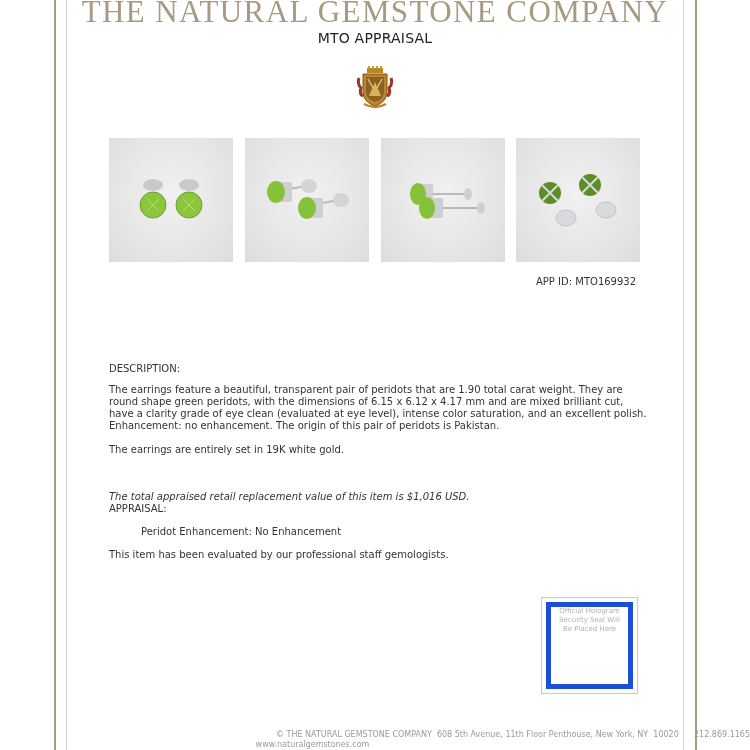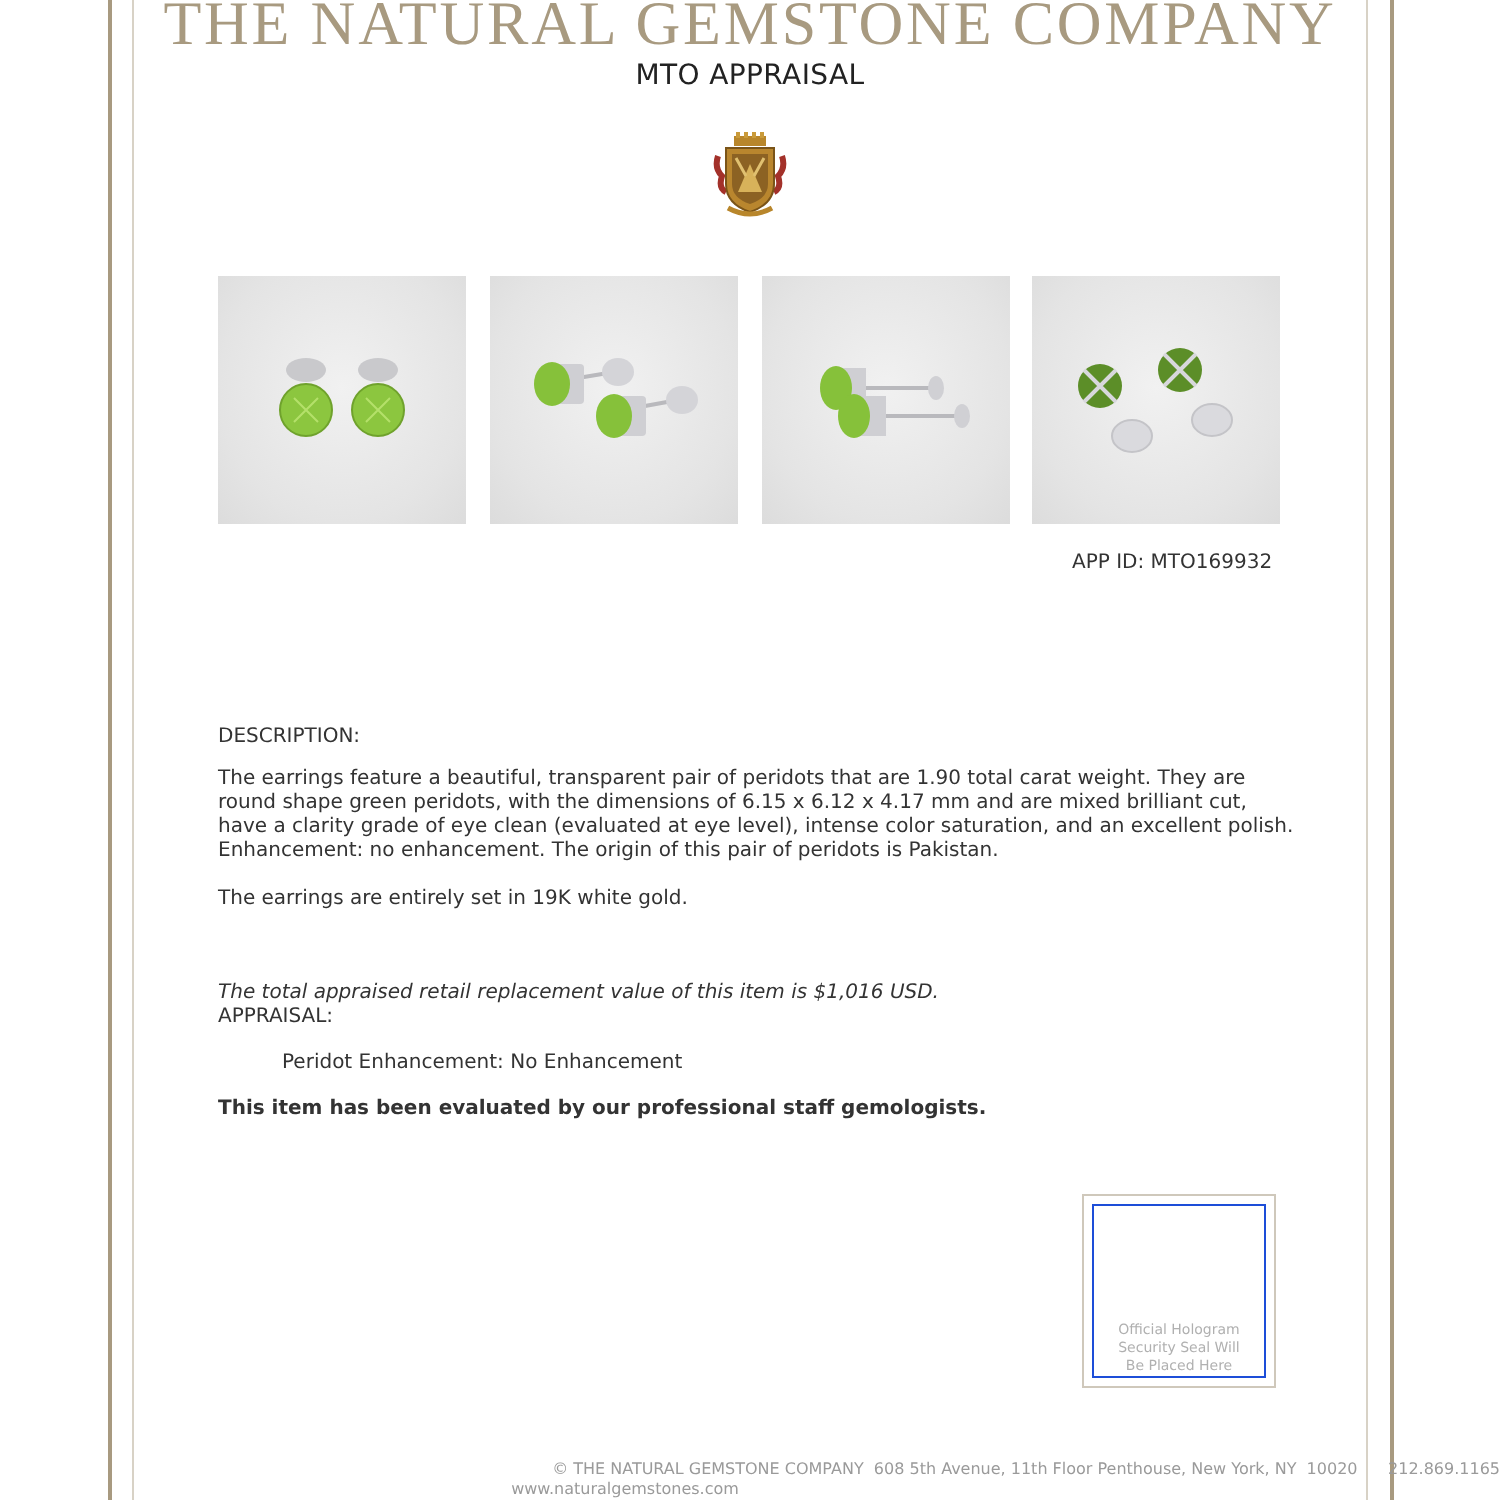--- a/index.html
+++ b/index.html
@@ -36,30 +36,30 @@
 
   .app-id { position:absolute; left:536px; top:276px; font-size:10px; color:#333; }
 
   .section { position:absolute; left:109px; width:540px; font-size:10px; line-height:12px; color:#333; }
   .desc-head { top:363px; }
   .desc-body { top:384px; }
   .setting { top:444px; }
   .value { top:491px;font-style:italic; }
   .comments-head { top:503px; }
   .comment-1 { top:526px;margin-left:32px; }
-  .comment-2 { top:549px;font-weight:bold; }
+  .comment-2 { top:549px; }
 
   .seal-outer {
     position:absolute; left:541px; top:597px; width:97px; height:97px;
     border:1px solid #cfc8bb; box-sizing:border-box;
   }
   .seal-inner {
     position:absolute; left:546px; top:602px; width:87px; height:87px;
-    border:1px solid #1d4ed8; box-sizing:border-box;
-    display:flex; align-items:flex-end; justify-content:center; text-align:center;
+    border:5px solid #1d4ed8; box-sizing:border-box;
+    display:flex; align-items:flex-start; justify-content:center; text-align:center;
   }
   .seal-text { font-size:7px; line-height:9px; color:#b0b0b0; width:70px; }
 
   .footer-line1 { position:absolute; left:0; width:750px; top:730px; text-align:right; font-size:8px; color:#9a9a9a; white-space:pre; }
   .footer-line2 { position:absolute; left:0; width:625px; top:740px; text-align:center; font-size:8px; color:#9a9a9a; }
 </style>
 </head>
 <body>
 
 <div class="border-outer-left"></div>

